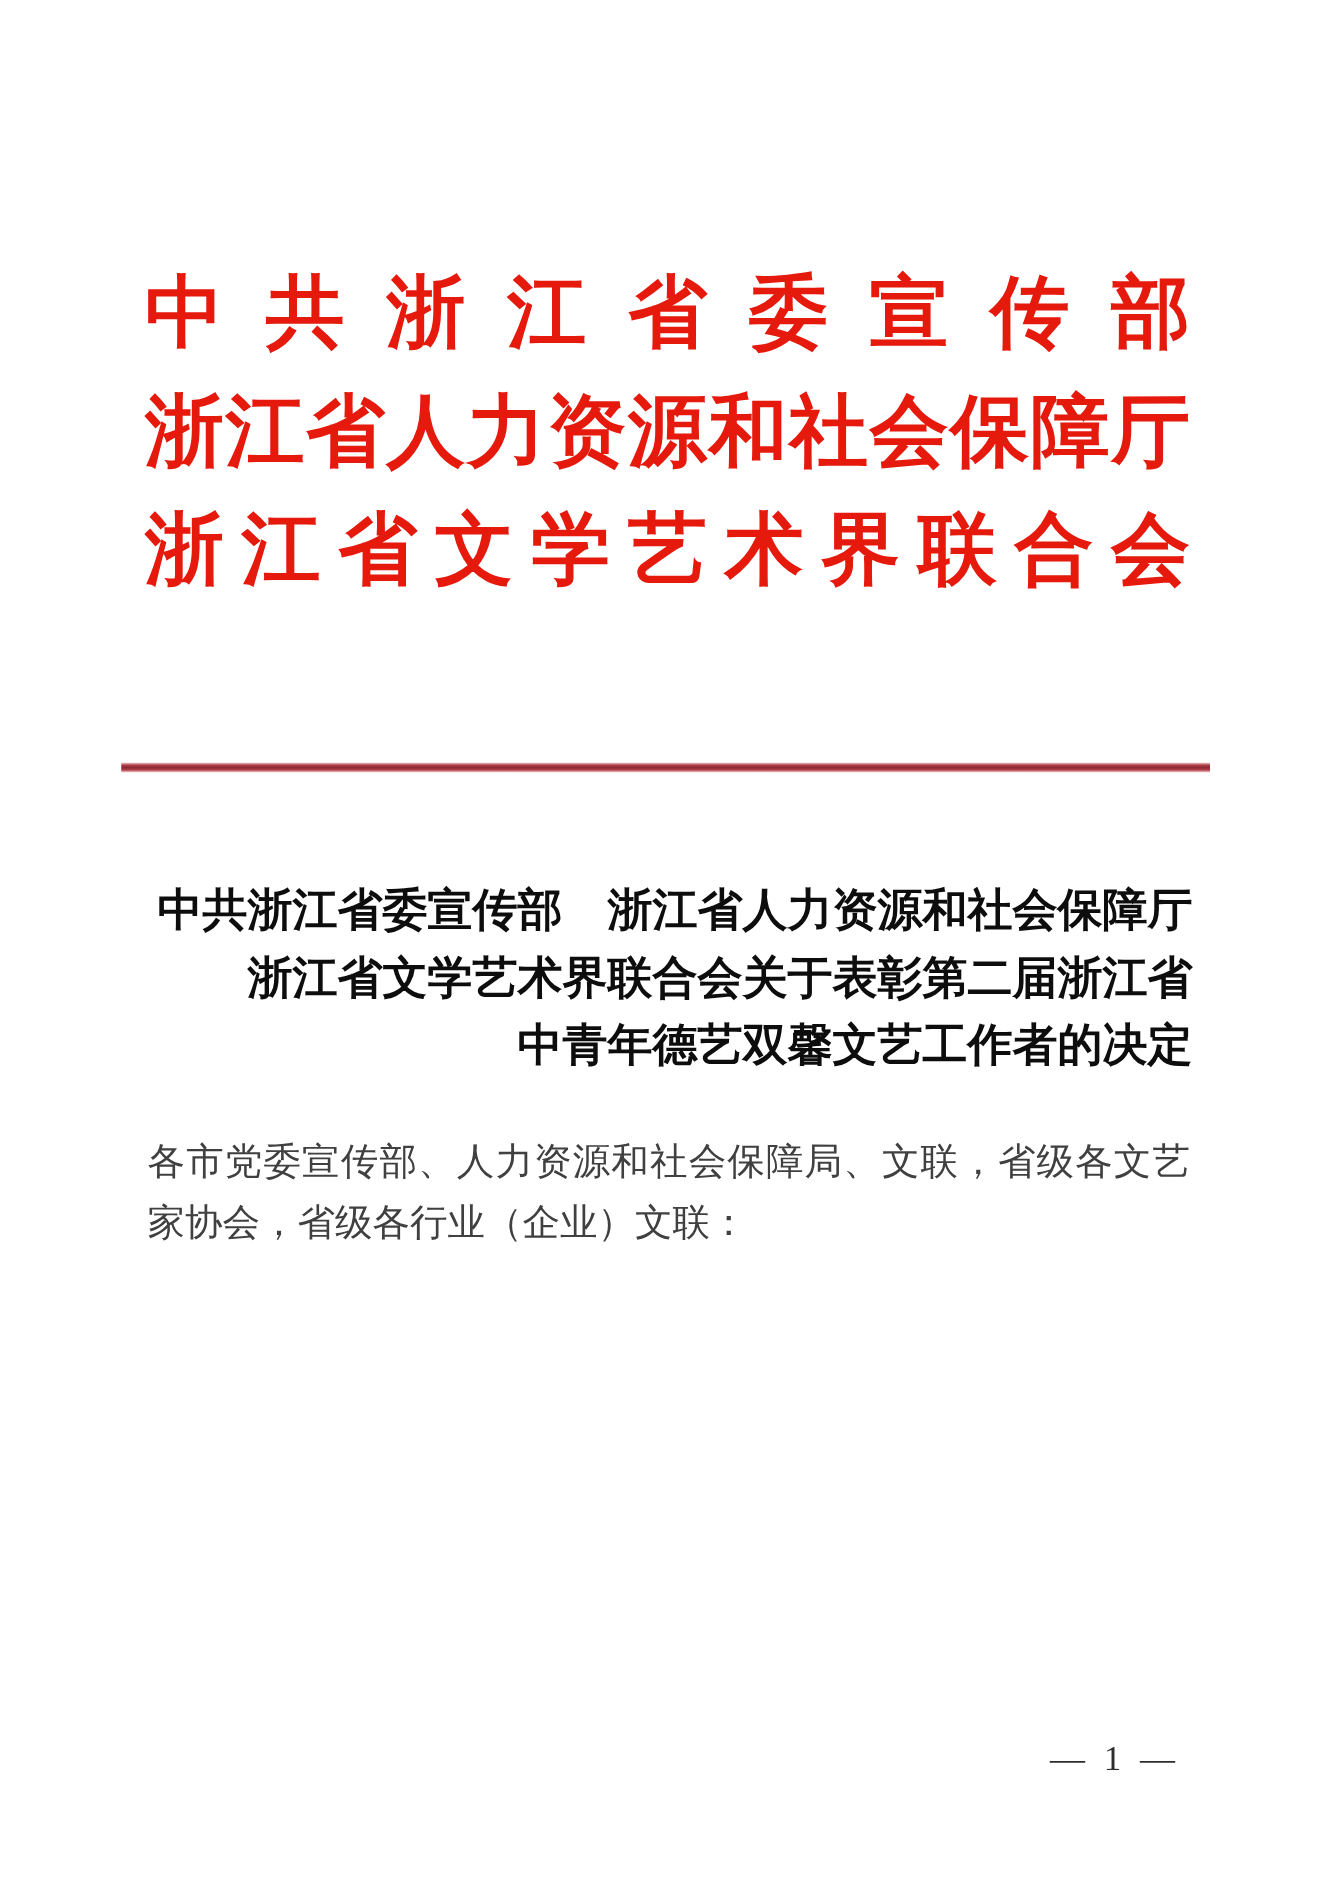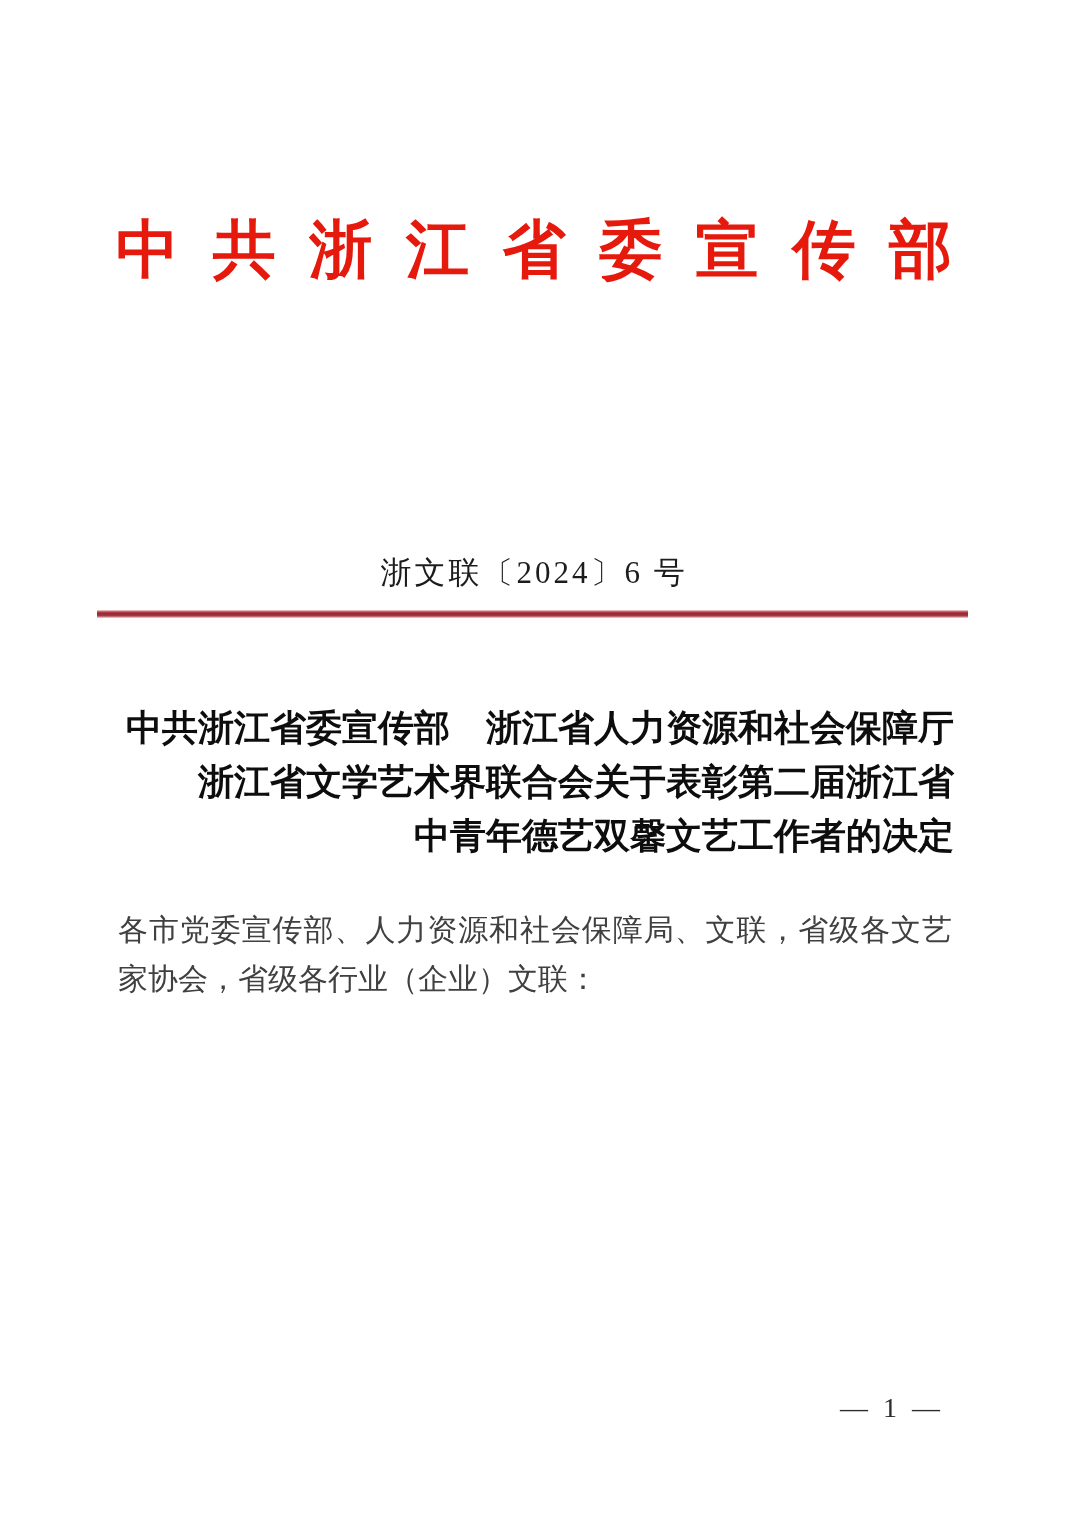--- a/index.html
+++ b/index.html
@@ -112,23 +112,24 @@
     white-space: nowrap;
   }
 </style>
 </head>
 <body>
 
 <div class="page">
 
   <div class="letterhead">
     <div class="org-line">中共浙江省委宣传部</div>
+    <div class="org-line">浙江省人力资源和社会保障厅</div>
+    <div class="org-line">浙江省文学艺术界联合会</div>
   </div>
 
-  <div class="doc-number">浙文联〔2024〕6 号</div>
 
   <div class="red-rule"></div>
 
   <div class="doc-title">
     <div class="doc-title-line">中共浙江省委宣传部　浙江省人力资源和社会保障厅</div>
     <div class="doc-title-line">浙江省文学艺术界联合会关于表彰第二届浙江省</div>
     <div class="doc-title-line">中青年德艺双馨文艺工作者的决定</div>
   </div>
 
   <div class="doc-body">

